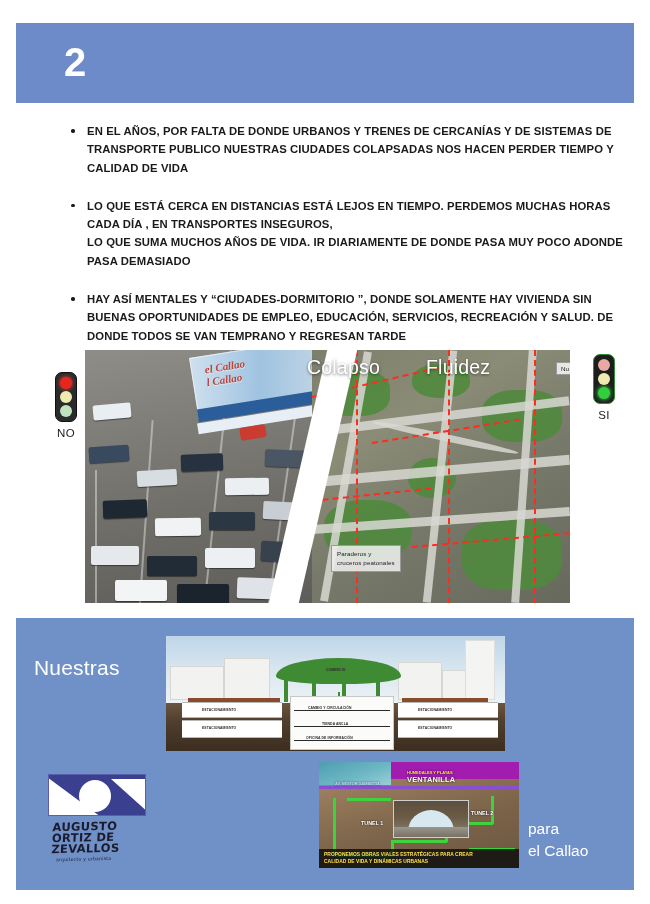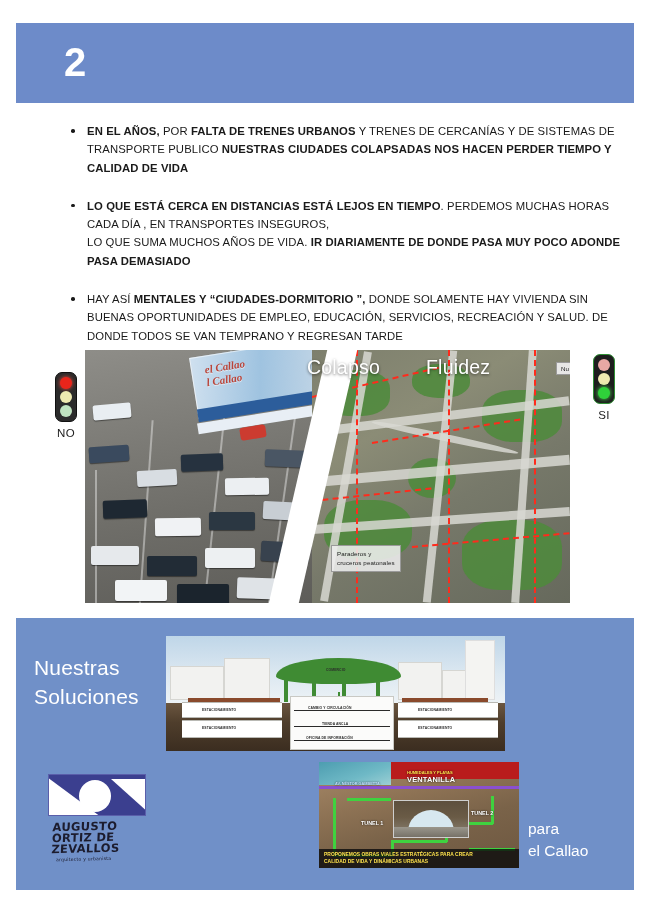--- a/index.html
+++ b/index.html
@@ -54,21 +54,21 @@
   }
   .bullet-item::before {
     content: "";
     position: absolute;
     left: 3px; top: 7px;
     width: 3.5px; height: 3.5px;
     background: #1a1a1a;
     border-radius: 50%;
   }
   .b { font-weight: bold; }
-  .n { font-weight: normal; }
+  .n { font-weight: bold; }
 
   
   .photo-strip {
     position: absolute;
     left: 85px; top: 350px;
     width: 485px; height: 253px;
     overflow: hidden;
     background: #6a6a68;
   }
   
@@ -333,21 +333,21 @@
     font-size: 15.5px;
     line-height: 1.45;
   }
 
   
   .img-callao {
     position: absolute;
     left: 303px; top: 144px;
     width: 200px; height: 106px;
     overflow: hidden;
-    background: #b91c1c;
+    background: #a21caf;
   }
   .cl-sea {
     position: absolute; left: 0; top: 0; width: 36%; height: 22%;
     background: linear-gradient(160deg,#4d9db0 0%, #6fb9c6 60%, #9ccfd4 100%);
   }
   .cl-land {
     position: absolute; left: 0; top: 0; width: 100%; height: 100%;
     background:
       radial-gradient(circle at 22% 58%, #9d8263 0%, #7d6549 45%, #6b563e 100%);
     z-index: -1;
@@ -495,21 +495,21 @@
   }
 </style>
 </head>
 <body>
 
 <div class="header-banner">
   <div class="header-number">2</div>
 </div>
 
 <div class="bullets">
-  <div class="bullet-item" id="bullet-1"><span class="b">EN EL AÑOS,</span><span class="n"> POR </span><span class="b">FALTA DE TRENES URBANOS</span><span class="n"> Y TRENES DE CERCANÍAS Y DE SISTEMAS DE  TRANSPORTE PUBLICO </span><span class="b">NUESTRAS CIUDADES COLAPSADAS NOS HACEN PERDER TIEMPO Y CALIDAD DE VIDA</span></div>
+  <div class="bullet-item" id="bullet-1"><span class="b">EN EL AÑOS,</span><span class="n"> POR </span><span class="b">FALTA DE DONDE URBANOS</span><span class="n"> Y TRENES DE CERCANÍAS Y DE SISTEMAS DE  TRANSPORTE PUBLICO </span><span class="b">NUESTRAS CIUDADES COLAPSADAS NOS HACEN PERDER TIEMPO Y CALIDAD DE VIDA</span></div>
   <div class="bullet-item" id="bullet-2"><span class="b">LO QUE ESTÁ CERCA EN DISTANCIAS ESTÁ LEJOS EN TIEMPO</span><span class="n">. PERDEMOS MUCHAS HORAS CADA DÍA , EN TRANSPORTES INSEGUROS,</span><br><span class="n">LO QUE SUMA MUCHOS AÑOS DE VIDA. </span><span class="b">IR DIARIAMENTE  DE DONDE PASA MUY POCO ADONDE PASA DEMASIADO</span></div>
   <div class="bullet-item" id="bullet-3"><span class="n">HAY ASÍ </span><span class="b">MENTALES Y “CIUDADES-DORMITORIO ”,</span><span class="n"> DONDE SOLAMENTE HAY VIVIENDA SIN BUENAS OPORTUNIDADES DE EMPLEO, EDUCACIÓN, SERVICIOS, RECREACIÓN Y SALUD. DE DONDE TODOS SE VAN TEMPRANO Y REGRESAN TARDE</span></div>
 </div>
 
 <div class="tl-wrap left">
   <div class="tl-body dark">
     <div class="tl-lamp lamp-red-on"></div>
     <div class="tl-lamp lamp-amb-off"></div>
     <div class="tl-lamp lamp-grn-off"></div>
   </div>
@@ -596,21 +596,20 @@
   <div class="callout">
     <span>Paraderos y</span><br>
     <span>cruceros peatonales</span>
   </div>
 </div>
 
 <div class="blue-panel">
 
   <div class="nuestras">
     <span>Nuestras</span><br>
-    <span>Soluciones</span>
   </div>
 
   <div class="img-ovalo">
     <div class="ov-sky"></div>
     <div class="ov-ground"></div>
 
     <div class="ov-bld" style="left:4px;top:30px;width:54px;height:34px;"></div>
     <div class="ov-bld" style="left:58px;top:22px;width:46px;height:42px;"></div>
     <div class="ov-bld" style="left:232px;top:26px;width:44px;height:38px;"></div>
     <div class="ov-bld" style="left:276px;top:34px;width:34px;height:30px;"></div>

